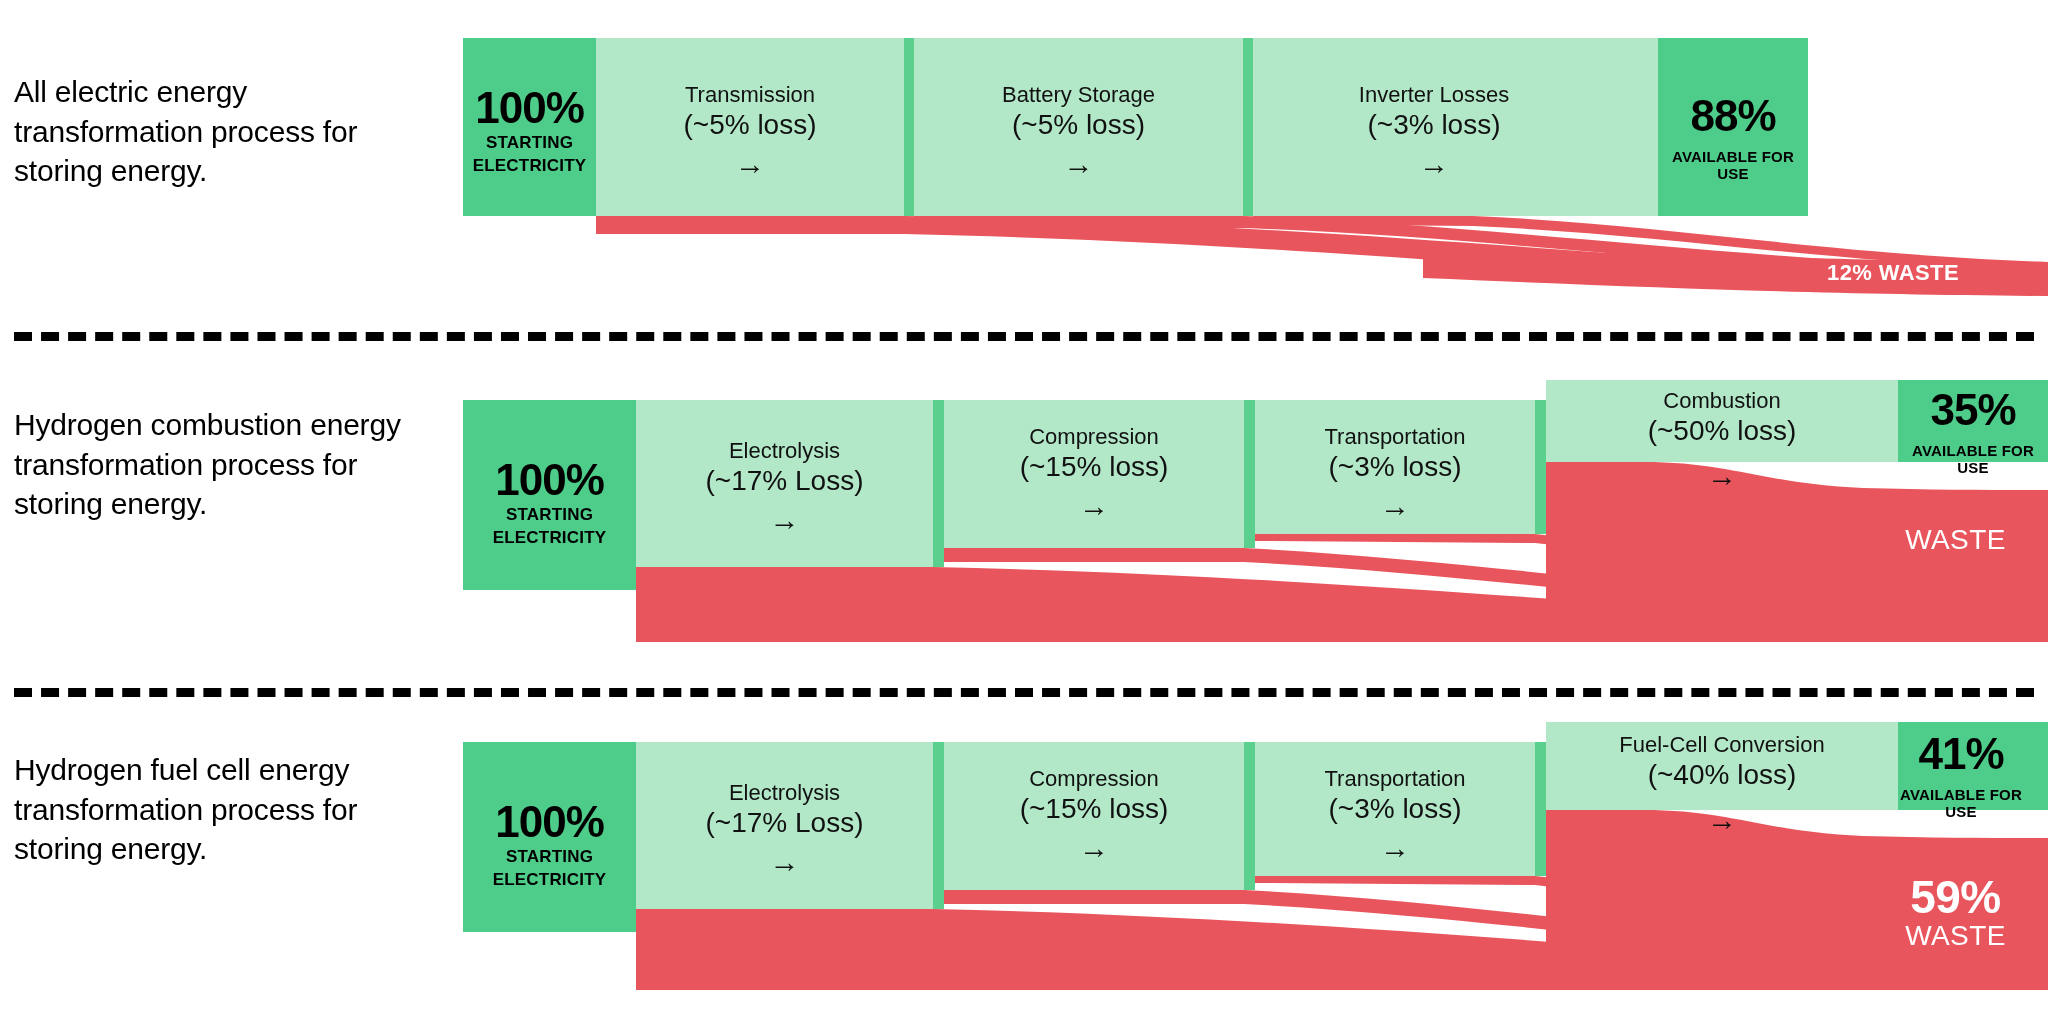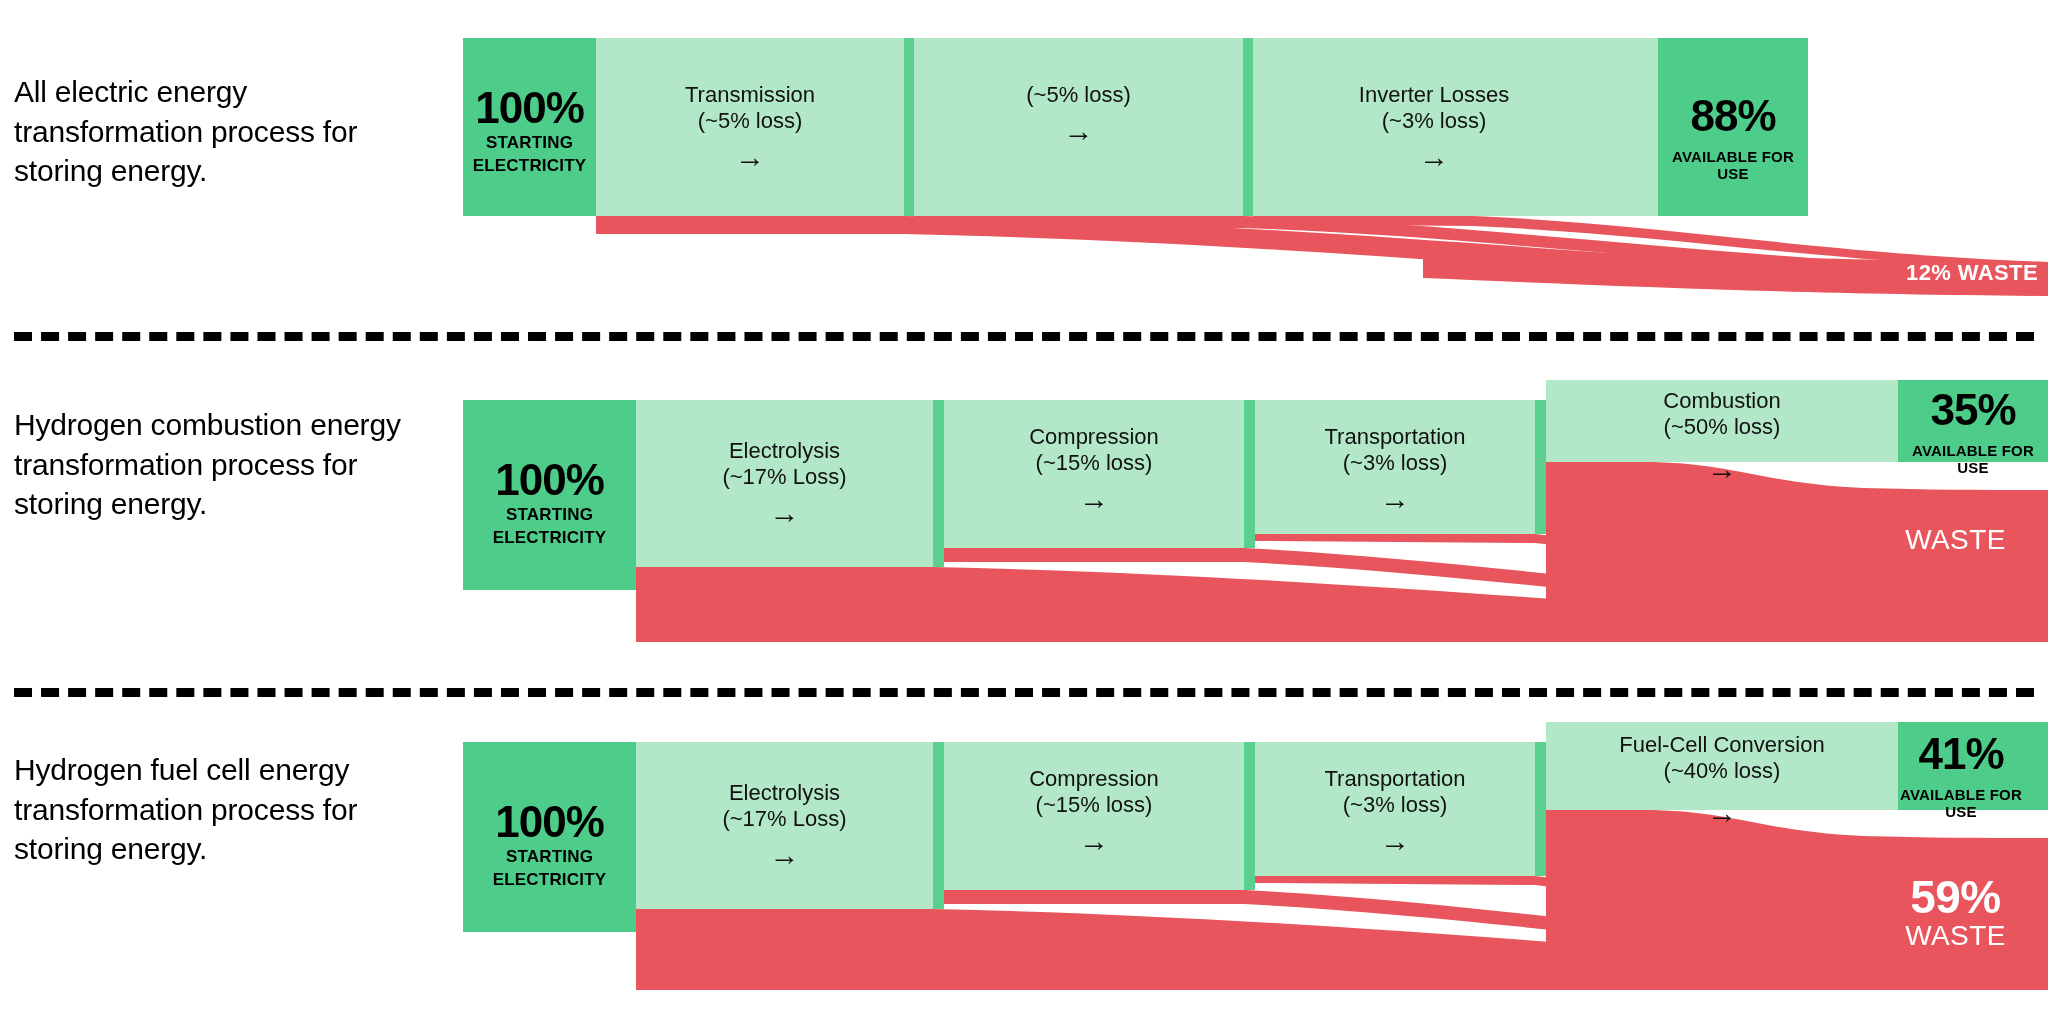--- a/index.html
+++ b/index.html
@@ -84,21 +84,21 @@
     line-height: 1.18;
     letter-spacing: 0.2px;
     margin-top: 3px;
   }
 
   .stage-text {
     text-align: center;
     color: #111;
   }
   .stage-name { font-size: 22px; line-height: 1.18; }
-  .stage-loss { font-size: 22px; line-height: 1.18; text-align: center; }
+  .stage-loss { font-size: 28px; line-height: 1.18; text-align: center; }
   .stage-arrow {
     font-size: 30px;
     line-height: 1.0;
     font-weight: bold;
     margin-top: 8px;
   }
   .stage-inline .stage-row {
     display: flex;
     align-items: center;
     justify-content: center;
@@ -119,21 +119,21 @@
     font-weight: bold;
     letter-spacing: 0.2px;
     margin-top: 10px;
   }
 
   .waste-inline {
     color: #ffffff;
     font-size: 22px;
     font-weight: bold;
     letter-spacing: 0.4px;
-    text-align: right;
+    text-align: center;
   }
   .waste-big { color: #ffffff; text-align: center; }
   .waste-big .w-pct {
     font-size: 46px;
     font-weight: bold;
     line-height: 1.02;
     letter-spacing: -0.5px;
   }
   .waste-big .w-lbl {
     font-size: 28px;
@@ -190,20 +190,21 @@
         <div class="start-sub">ELECTRICITY</div>
       </div>
 
       <div class="ov stage-text" style="left:133px; top:44px; width:308px;">
         <div class="stage-name">Transmission</div>
         <div class="stage-loss">(~5% loss)</div>
         <div class="stage-arrow">→</div>
       </div>
 
       <div class="ov stage-text" style="left:451px; top:44px; width:329px;">
+        <div class="stage-name">Battery Storage</div>
         <div class="stage-loss">(~5% loss)</div>
         <div class="stage-arrow">→</div>
       </div>
 
       <div class="ov stage-text" style="left:790px; top:44px; width:362px;">
         <div class="stage-name">Inverter Losses</div>
         <div class="stage-loss">(~3% loss)</div>
         <div class="stage-arrow">→</div>
       </div>
 

